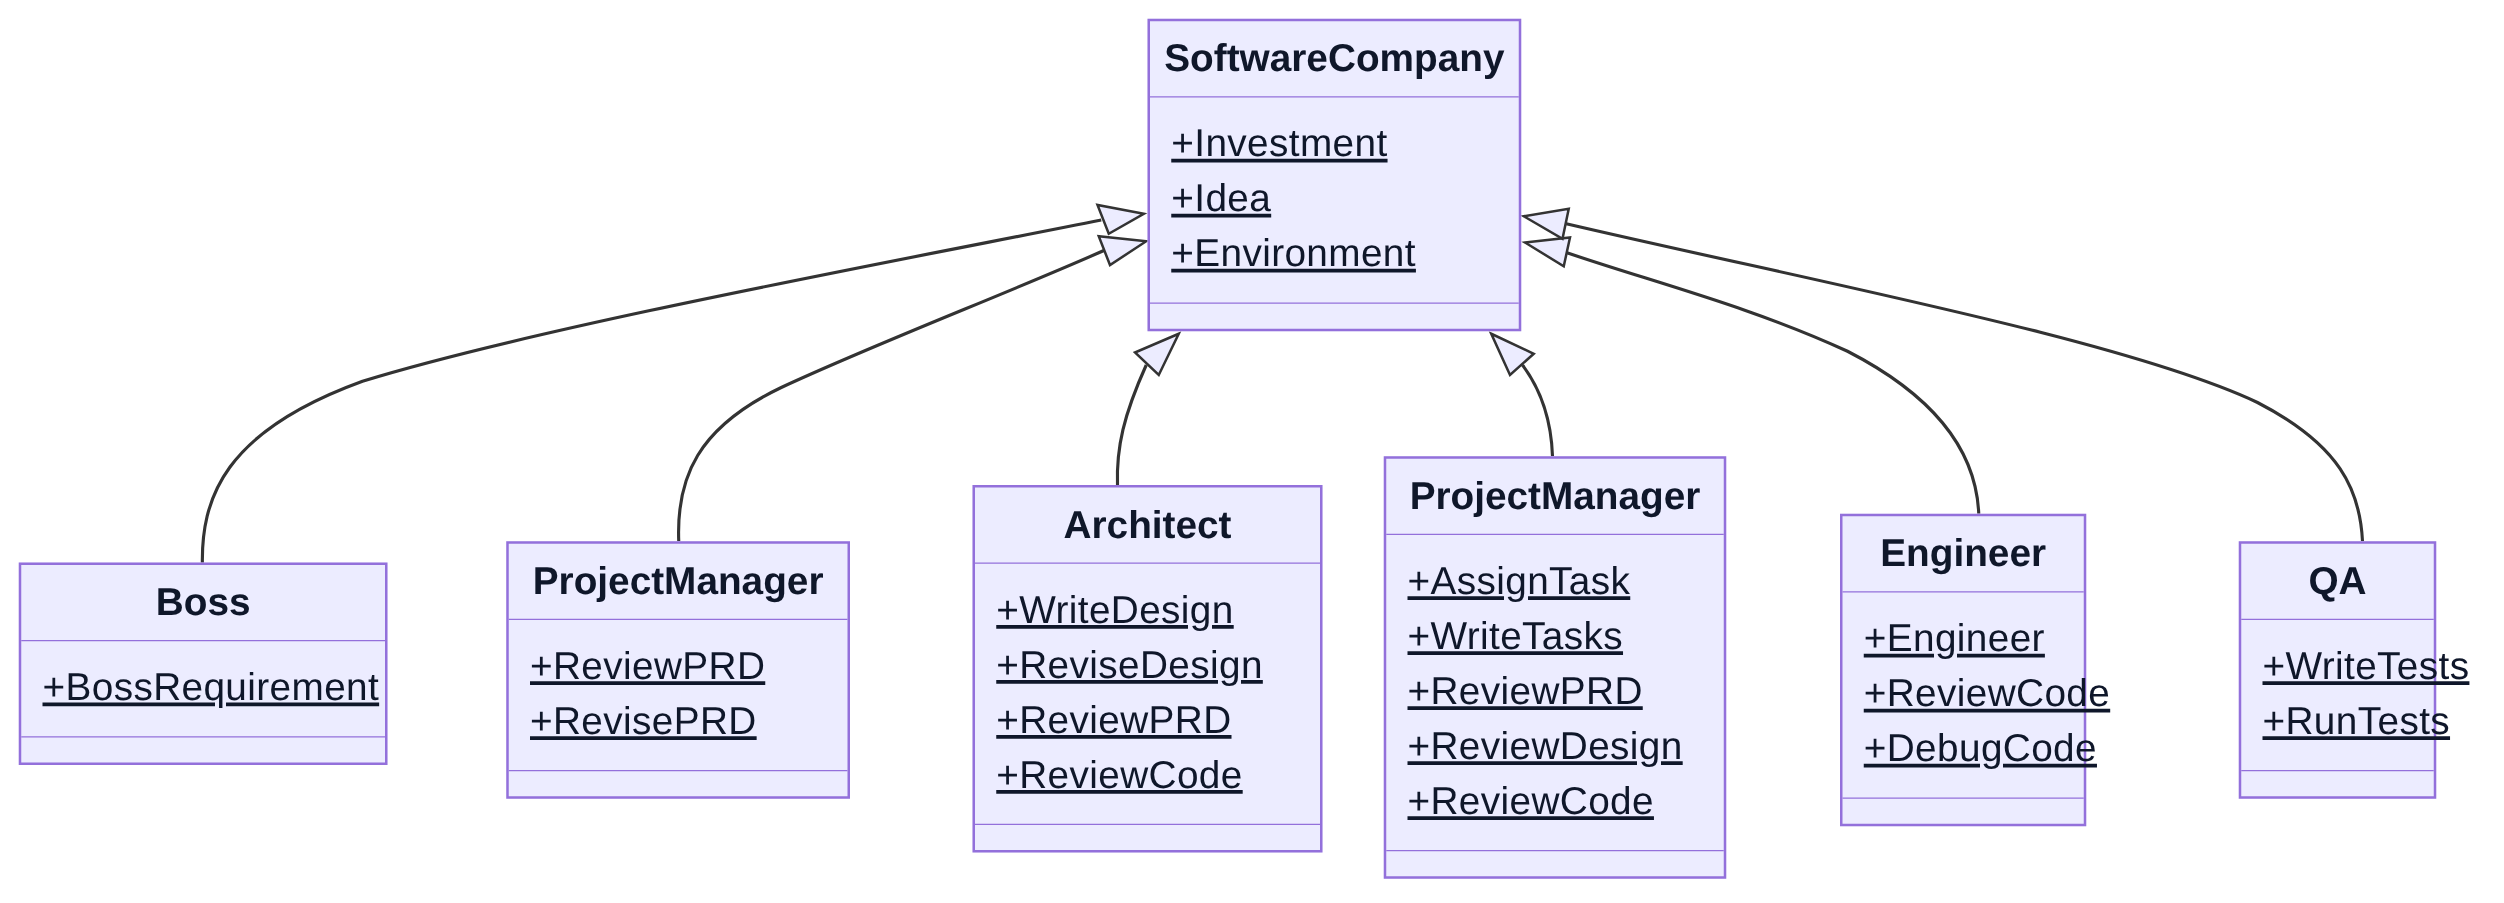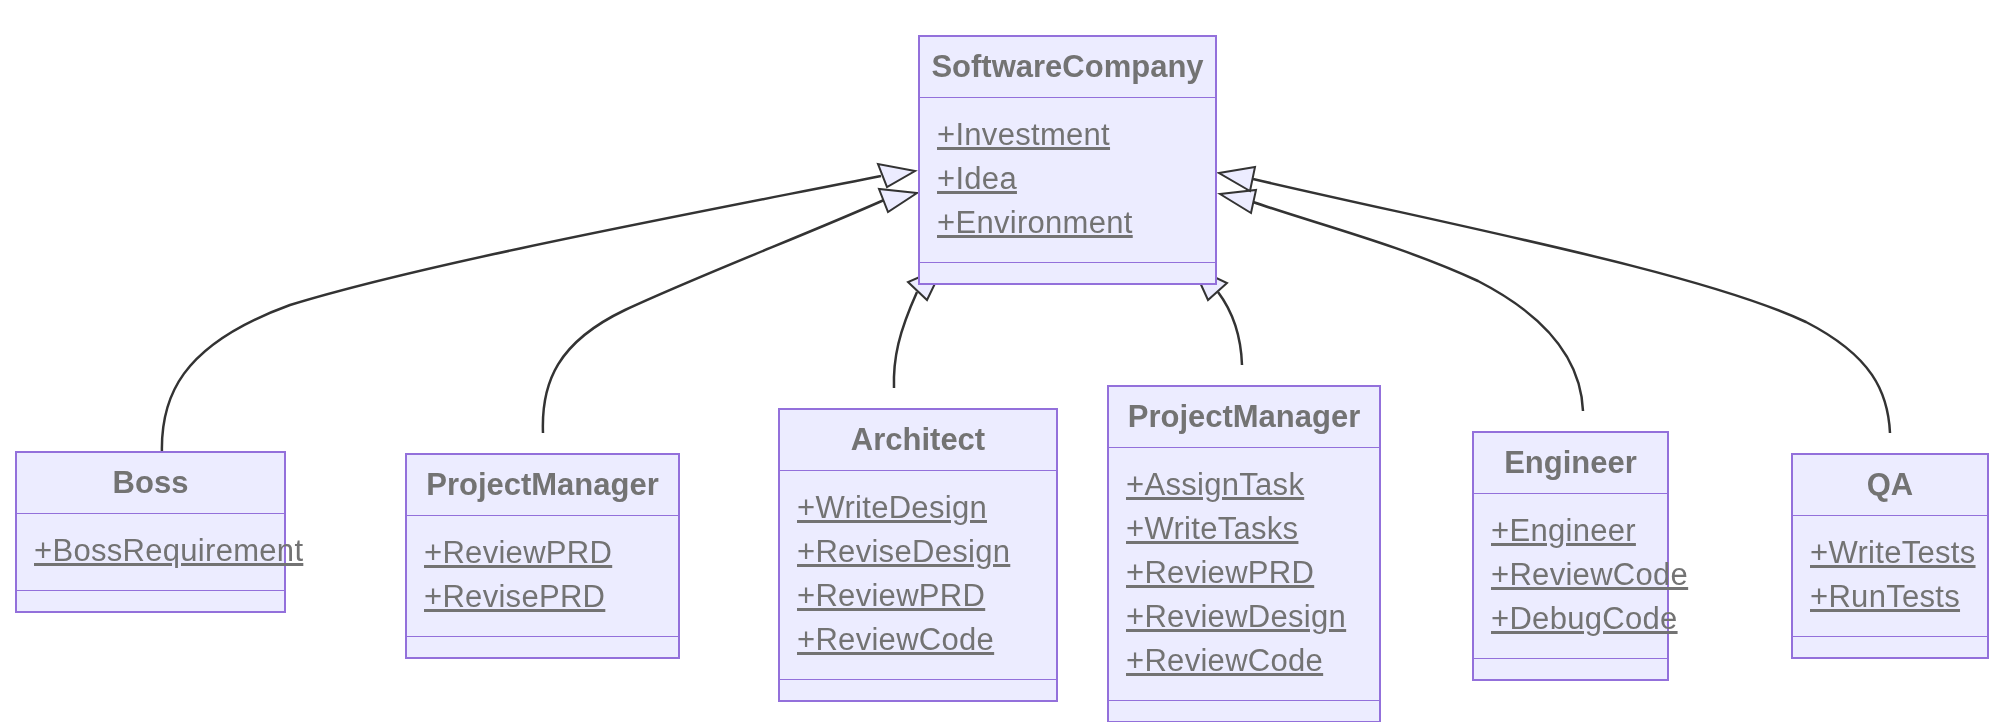--- a/index.html
+++ b/index.html
@@ -31,22 +31,21 @@
     fill: #ECECFF;
     stroke: #333333;
     stroke-width: 2;
     stroke-linejoin: miter;
   }
   .uml-class {
     position: absolute;
     box-sizing: border-box;
     background: #ECECFF;
     border: 2px solid #9370DB;
-    color: #737373;
-    margin-top: 20px;
+    color: #0f172a;
   }
   .uml-title {
     height: 60px;
     display: flex;
     align-items: center;
     justify-content: center;
     font-size: 31px;
     font-weight: bold;
     border-bottom: 1px solid #9370DB;
     white-space: nowrap;
@@ -90,21 +89,21 @@
   <div class="uml-class" style="left:918px; top:15px; width:299px;">
     <div class="uml-title">SoftwareCompany</div>
     <div class="uml-attrs">
       <div class="uml-attr">+Investment</div>
       <div class="uml-attr">+Idea</div>
       <div class="uml-attr">+Environment</div>
     </div>
     <div class="uml-methods"></div>
   </div>
 
-  <div class="uml-class" style="left:15px; top:431px; width:271px;">
+  <div class="uml-class" style="left:15px; top:450px; width:295px;">
     <div class="uml-title">Boss</div>
     <div class="uml-attrs">
       <div class="uml-attr">+BossRequirement</div>
     </div>
     <div class="uml-methods"></div>
   </div>
 
   <div class="uml-class" style="left:405px; top:433px; width:275px;">
     <div class="uml-title">ProjectManager</div>
     <div class="uml-attrs">
@@ -140,21 +139,21 @@
   <div class="uml-class" style="left:1472px; top:411px; width:197px;">
     <div class="uml-title">Engineer</div>
     <div class="uml-attrs">
       <div class="uml-attr">+Engineer</div>
       <div class="uml-attr">+ReviewCode</div>
       <div class="uml-attr">+DebugCode</div>
     </div>
     <div class="uml-methods"></div>
   </div>
 
-  <div class="uml-class" style="left:1791px; top:433px; width:198px;">
+  <div class="uml-class" style="left:1791px; top:433px; width:158px;">
     <div class="uml-title">QA</div>
     <div class="uml-attrs">
       <div class="uml-attr">+WriteTests</div>
       <div class="uml-attr">+RunTests</div>
     </div>
     <div class="uml-methods"></div>
   </div>
 
 </div>
 

